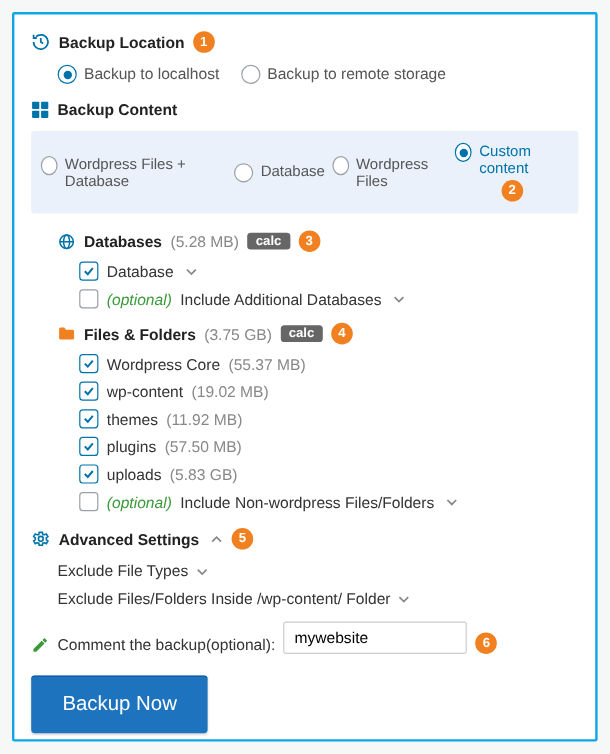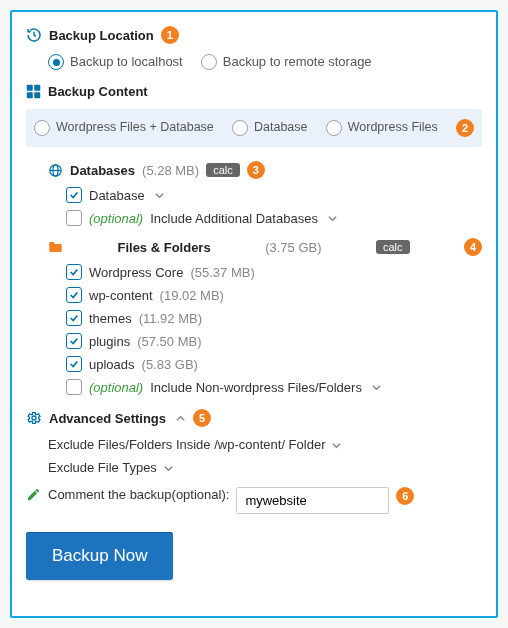--- a/index.html
+++ b/index.html
@@ -72,33 +72,33 @@
     gap:6px;
   }
   .content-bar .radio{font-size:12.5px;}
   .group-head{
     display:flex;align-items:center;gap:7px;margin:4px 0 8px 0;
     font-weight:600;color:#222;
   }
   .size{color:var(--light-muted);font-weight:400;}
   .calc-tag{
     background:var(--tag-bg);color:#fff;border-radius:3px;
-    padding:1px 7px;font-size:11px;font-weight:400;
+    padding:1px 7px;font-size:11px;font-weight:700;
   }
   .item-line{
     display:flex;align-items:center;gap:7px;margin:7px 0;color:#333;
   }
   .optional{color:var(--green);font-style:italic;}
   .adv-head{
     display:flex;align-items:center;gap:7px;margin:14px 0 10px 0;
     font-weight:600;color:#222;
   }
   .adv-sub{margin:8px 0 8px 22px;color:#333;}
   .comment-row{
-    display:flex;align-items:flex-start;gap:7px;margin-top:12px;
+    display:flex;align-items:flex-end;gap:7px;margin-top:12px;
   }
   .comment-row input{
     border:1px solid var(--border);border-radius:2px;padding:5px 8px;
     font-size:13px;width:135px;
   }
   .big-btn{
     margin-top:18px;
     background:#1e73be;color:#fff;border:none;border-radius:3px;
     padding:14px 26px;font-size:17px;cursor:pointer;
     box-shadow:0 1px 0 #115a9e inset, 0 1px 2px rgba(0,0,0,.15);
@@ -154,20 +154,24 @@
     </label>
     <label class="radio">
       <span class="dot"></span>
         <span>Database</span>
     </label>
     <label class="radio">
       <span class="dot"></span>
         <span>Wordpress Files</span>
     </label>
     <div style="display:flex;flex-direction:column;align-items:center;gap:3px;">
+      <label class="radio selected" style="color:#0073aa;">
+        <span class="dot"></span>
+          <span>Custom content</span>
+      </label>
       <span class="badge">2</span>
     </div>
   </div>
 
   
   <div class="group-head indent">
     <span class="icon">
       <svg width="15" height="15" viewBox="0 0 24 24" fill="none" stroke="#0073aa" stroke-width="2">
         <circle cx="12" cy="12" r="9"></circle>
           <ellipse cx="12" cy="12" rx="4" ry="9"></ellipse>
@@ -201,21 +205,21 @@
     <span class="optional">(optional)</span>
       <span>Include Additional Databases</span>
     <span class="icon chev">
       <svg width="11" height="11" viewBox="0 0 12 12">
           <polyline points="2 4 6 8 10 4" fill="none" stroke="#888" stroke-width="1.6"></polyline>
         </svg>
     </span>
   </div>
 
   
-  <div class="group-head indent" style="margin-top:12px;justify-content:space-between;">
+  <div class="group-head indent" style="margin-top:12px;">
     <span class="icon">
       <svg width="15" height="14" viewBox="0 0 24 20" fill="#f08020">
           <path d="M2 4a2 2 0 0 1 2-2h5l2 3h9a2 2 0 0 1 2 2v9a2 2 0 0 1-2 2H4a2 2 0 0 1-2-2V4z"></path>
         </svg>
     </span>
     <span>Files &amp; Folders</span>
     <span class="size">(3.75 GB)</span>
     <span class="calc-tag">calc</span>
     <span class="badge">4</span>
   </div>
@@ -297,29 +301,29 @@
     </span>
     <span>Advanced Settings</span>
     <span class="icon chev">
       <svg width="11" height="11" viewBox="0 0 12 12">
           <polyline points="2 8 6 4 10 8" fill="none" stroke="#888" stroke-width="1.6"></polyline>
         </svg>
     </span>
     <span class="badge">5</span>
   </div>
   <div class="adv-sub">
+    <span>Exclude File Types</span>
+    <span class="icon chev" style="display:inline-block;vertical-align:middle;">
+      <svg width="11" height="11" viewBox="0 0 12 12">
+          <polyline points="2 4 6 8 10 4" fill="none" stroke="#888" stroke-width="1.6"></polyline>
+        </svg>
+    </span>
+  </div>
+  <div class="adv-sub">
     <span>Exclude Files/Folders Inside /wp-content/ Folder</span>
-    <span class="icon chev" style="display:inline-block;vertical-align:middle;">
-      <svg width="11" height="11" viewBox="0 0 12 12">
-          <polyline points="2 4 6 8 10 4" fill="none" stroke="#888" stroke-width="1.6"></polyline>
-        </svg>
-    </span>
-  </div>
-  <div class="adv-sub">
-    <span>Exclude File Types</span>
     <span class="icon chev" style="display:inline-block;vertical-align:middle;">
       <svg width="11" height="11" viewBox="0 0 12 12">
           <polyline points="2 4 6 8 10 4" fill="none" stroke="#888" stroke-width="1.6"></polyline>
         </svg>
     </span>
   </div>
 
   
   <div class="comment-row">
     <span class="icon">

